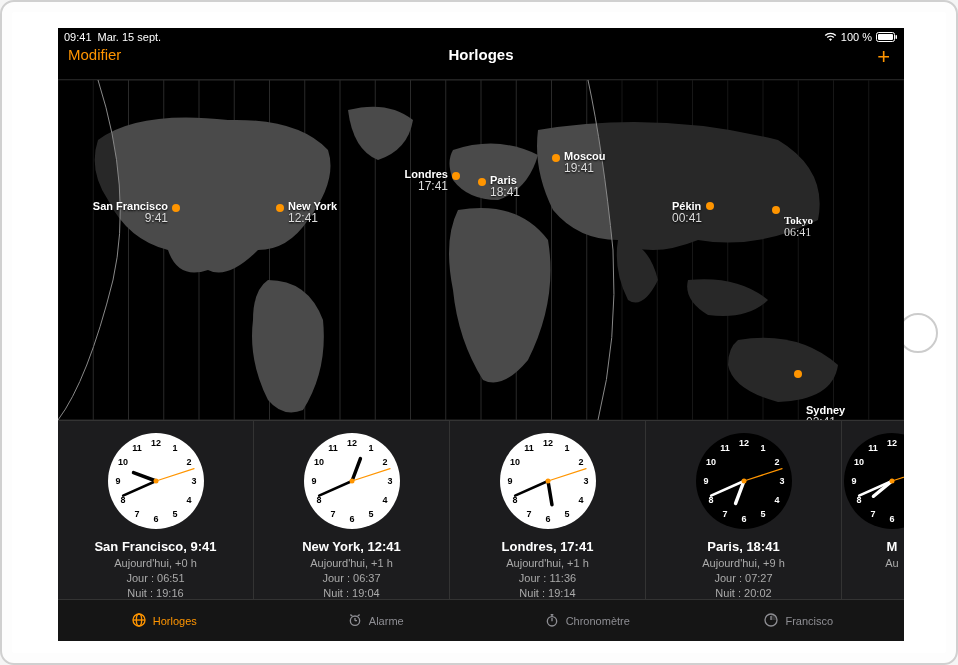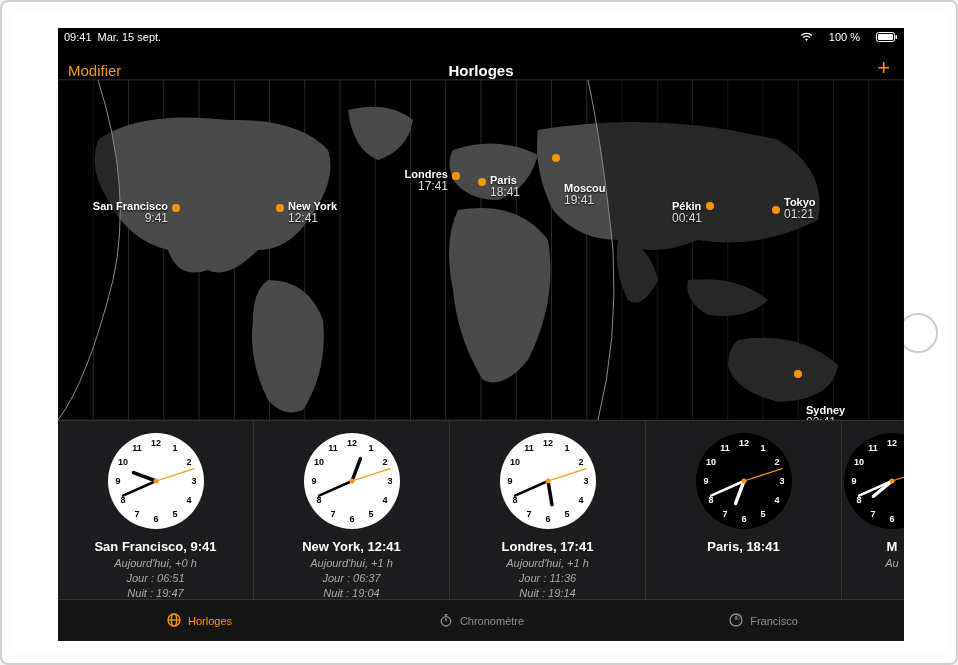--- a/index.html
+++ b/index.html
@@ -6,21 +6,21 @@
   body {
     width: 958px; height: 665px;
     background: #f5f5f5;
     font-family: -apple-system, "Helvetica Neue", Arial, sans-serif;
     display: flex; align-items: center; justify-content: center;
     position: relative;
   }
   .device {
     width: 958px; height: 665px;
     background: #fff;
-    border-radius: 8px;
+    border-radius: 14px;
     border: 2px solid #d0d0d0;
     position: relative;
     overflow: hidden;
     box-shadow: inset 0 0 0 10px #fdfdfd;
   }
   .home-button {
     position: absolute;
     right: 18px; top: 50%;
     transform: translateY(-50%);
     width: 40px; height: 40px;
@@ -38,28 +38,28 @@
   }
   
   .status-bar {
     height: 18px;
     display: flex; align-items: center;
     color: #fff; font-size: 11px;
     padding: 0 6px;
   }
   .status-left { flex: 0 0 auto; display: flex; gap: 6px; align-items: center; }
   .status-center { flex: 1; }
-  .status-right { flex: 0 0 auto; display: flex; gap: 16px; align-items: center; }
+  .status-right { flex: 0 0 auto; display: flex; gap: 4px; align-items: center; }
   .wifi-icon, .batt-icon { display: inline-block; }
   .batt-icon svg, .wifi-icon svg { display: block; }
 
   
   .nav-bar {
     height: 34px;
-    display: flex; align-items: flex-end;
+    display: flex; align-items: flex-start;
     padding: 0 0;
     color: #fff;
     position: relative;
     border-bottom: 1px solid #222;
   }
   .nav-left { position: absolute; left: 10px; color: #ff9500; font-size: 15px; }
   .nav-title { flex: 1; text-align: center; font-weight: 600; font-size: 15px; color: #fff; }
   .nav-right { position: absolute; right: 14px; color: #ff9500; font-size: 22px; font-weight: 300; line-height: 1; }
 
   
@@ -107,21 +107,21 @@
   .clock-face svg { display: block; }
   .face-num { font: 600 9px Arial; fill: #000; text-anchor: middle; }
   .face-num.dark { fill: #fff; }
   .hand { stroke-linecap: round; }
   .hand-h { stroke: #000; stroke-width: 3.5; }
   .hand-m { stroke: #000; stroke-width: 2.5; }
   .hand-h.dark, .hand-m.dark { stroke: #fff; }
   .hand-s { stroke: #ff9500; stroke-width: 1.2; }
   .pivot { fill: #ff9500; }
   .clock-title { font-size: 13px; font-weight: 600; margin-bottom: 2px; }
-  .clock-sub { font-size: 11px; color: #aaa; line-height: 1.35; text-align: center; font-style: italic; }
+  .clock-sub { font-size: 11px; color: #aaa; line-height: 1.35; text-align: center; }
   .partial { flex: 0 0 62px; }
 
   
   .tab-bar {
     height: 42px;
     background: #151515;
     border-top: 1px solid #333;
     display: flex;
   }
   .tab {
@@ -254,31 +254,31 @@
           <div class="ct">12:41</div>
         </div>
         <div class="city-label" style="left: 390px; top: 88px; transform: translateX(-100%); text-align: right;">
           <div>Londres</div>
           <div class="ct">17:41</div>
         </div>
         <div class="city-label" style="left: 432px; top: 94px;">
           <div>Paris</div>
           <div class="ct">18:41</div>
         </div>
-        <div class="city-label" style="left: 506px; top: 70px; margin-top: 32px;">
+        <div class="city-label" style="left: 506px; top: 70px;">
           <div>Moscou</div>
           <div class="ct">19:41</div>
         </div>
         <div class="city-label" style="left: 644px; top: 106px; transform: translateX(-100%); text-align: left; margin-top: 14px;">
           <div>Pékin</div>
           <div class="ct">00:41</div>
         </div>
-        <div class="city-label" style="left: 726px; top: 116px;">
+        <div class="city-label" style="left: 726px; top: 134px; font-family: Liberation Serif, serif;">
           <div>Tokyo</div>
-          <div class="ct">01:21</div>
+          <div class="ct">06:41</div>
         </div>
         <div class="city-label" style="left: 748px; top: 284px; margin-top: 40px;">
           <div>Sydney</div>
           <div class="ct">02:41</div>
         </div>
       </div>
 
     <div class="clocks">
         <div class="clock-card">
           <div class="clock-face">
@@ -299,21 +299,21 @@
               <line x1="50" y1="50" x2="27.519867458038455" y2="41.59502284977279" class="hand hand-h"></line>
               <line x1="50" y1="50" x2="17.112363524866375" y2="64.64251915072882" class="hand hand-m"></line>
               <line x1="50" y1="50" x2="88.04226065180615" y2="37.6393202250021" class="hand hand-s"></line>
               <circle cx="50" cy="50" r="2.5" class="pivot"></circle>
             </svg>
           </div>
           <div class="clock-title"><span>San Francisco</span>, <span>9:41</span></div>
           <div class="clock-sub">
             <div>Aujourd'hui, +0 h</div>
             <div>Jour : 06:51</div>
-            <div>Nuit : 19:47</div>
+            <div>Nuit : 19:16</div>
           </div>
         </div>
         <div class="clock-card">
           <div class="clock-face">
             <svg width="100" height="100" viewBox="0 0 100 100">
               <circle cx="50" cy="50" r="48" fill="#fff"></circle>
               <text x="69" y="20.091034656191326" class="face-num">1</text>
               <text x="82.90896534380866" y="34" class="face-num">2</text>
               <text x="88" y="53" class="face-num">3</text>
               <text x="82.90896534380867" y="72" class="face-num">4</text>
@@ -383,20 +383,25 @@
               <text x="17.091034656191333" y="34" class="face-num dark">10</text>
               <text x="30.999999999999982" y="20.09103465619134" class="face-num dark">11</text>
               <text x="49.99999999999999" y="15" class="face-num dark">12</text>
               <line x1="50" y1="50" x2="41.595022849772775" y2="72.48013254196154" class="hand hand-h dark"></line>
               <line x1="50" y1="50" x2="17.112363524866375" y2="64.64251915072882" class="hand hand-m dark"></line>
               <line x1="50" y1="50" x2="88.04226065180615" y2="37.6393202250021" class="hand hand-s"></line>
               <circle cx="50" cy="50" r="2.5" class="pivot"></circle>
             </svg>
           </div>
           <div class="clock-title"><span>Paris</span>, <span>18:41</span></div>
+          <div class="clock-sub">
+            <div>Aujourd'hui, +9 h</div>
+            <div>Jour : 07:27</div>
+            <div>Nuit : 20:02</div>
+          </div>
         </div>
         <div class="clock-card partial">
           <div class="clock-face">
             <svg width="100" height="100" viewBox="0 0 100 100">
               <circle cx="50" cy="50" r="48" fill="#000"></circle>
               <text x="69" y="20.091034656191326" class="face-num dark">1</text>
               <text x="82.90896534380866" y="34" class="face-num dark">2</text>
               <text x="88" y="53" class="face-num dark">3</text>
               <text x="82.90896534380867" y="72" class="face-num dark">4</text>
               <text x="69" y="85.90896534380867" class="face-num dark">5</text>
@@ -424,20 +429,30 @@
         <div class="tab active">
           <span><svg viewBox="0 0 24 24">
               <circle cx="12" cy="12" r="9" fill="none" stroke="currentColor" stroke-width="2"></circle>
               <ellipse cx="12" cy="12" rx="4" ry="9" fill="none" stroke="currentColor" stroke-width="2"></ellipse>
               <line x1="3" y1="12" x2="21" y2="12" stroke="currentColor" stroke-width="2"></line>
             </svg></span>
           <span>Horloges</span>
         </div>
         <div class="tab">
           <span><svg viewBox="0 0 24 24">
+              <circle cx="12" cy="13" r="7" fill="none" stroke="currentColor" stroke-width="2"></circle>
+              <line x1="12" y1="13" x2="12" y2="9" stroke="currentColor" stroke-width="2"></line>
+              <line x1="12" y1="13" x2="15" y2="13" stroke="currentColor" stroke-width="2"></line>
+              <line x1="5" y1="4" x2="8" y2="6" stroke="currentColor" stroke-width="2"></line>
+              <line x1="19" y1="4" x2="16" y2="6" stroke="currentColor" stroke-width="2"></line>
+            </svg></span>
+          <span>Alarme</span>
+        </div>
+        <div class="tab">
+          <span><svg viewBox="0 0 24 24">
               <circle cx="12" cy="14" r="7" fill="none" stroke="currentColor" stroke-width="2"></circle>
               <line x1="12" y1="14" x2="12" y2="9" stroke="currentColor" stroke-width="2"></line>
               <line x1="10" y1="4" x2="14" y2="4" stroke="currentColor" stroke-width="2"></line>
               <line x1="12" y1="4" x2="12" y2="7" stroke="currentColor" stroke-width="2"></line>
             </svg></span>
           <span>Chronomètre</span>
         </div>
         <div class="tab">
           <span><svg viewBox="0 0 24 24">
               <circle cx="12" cy="12" r="9" fill="none" stroke="currentColor" stroke-width="2"></circle>

